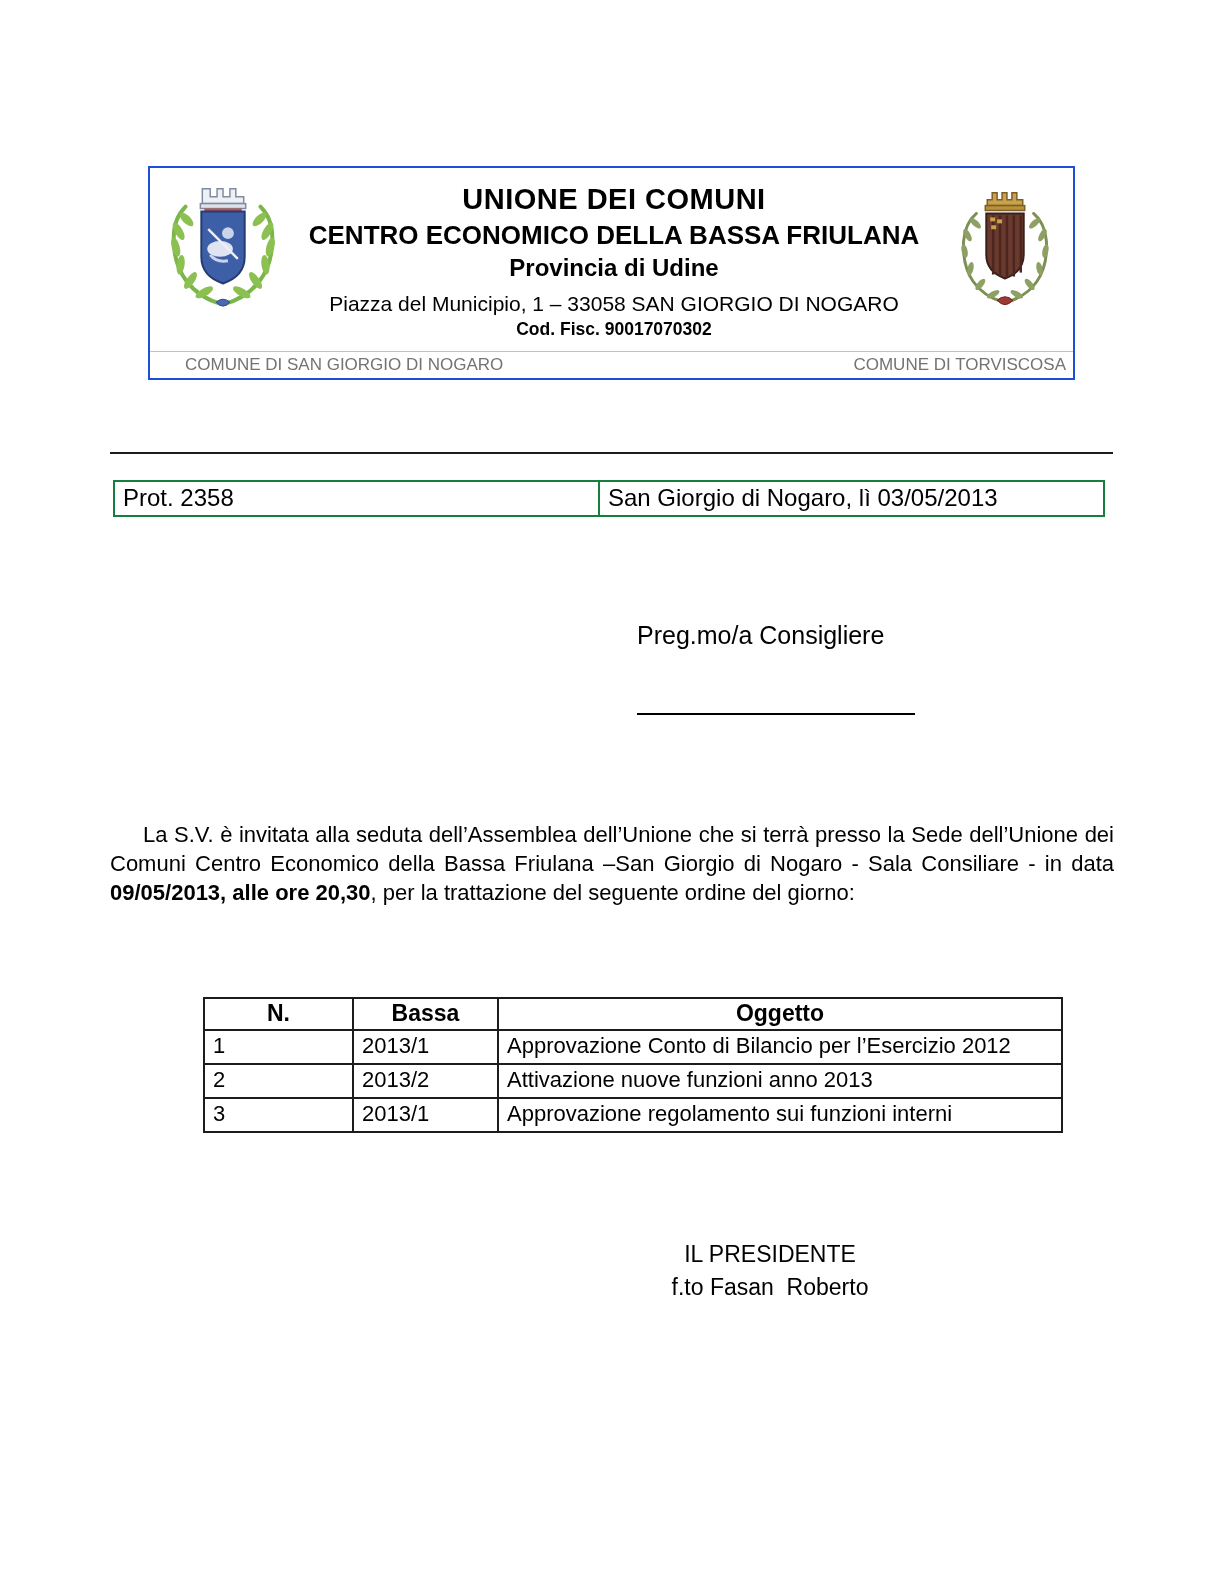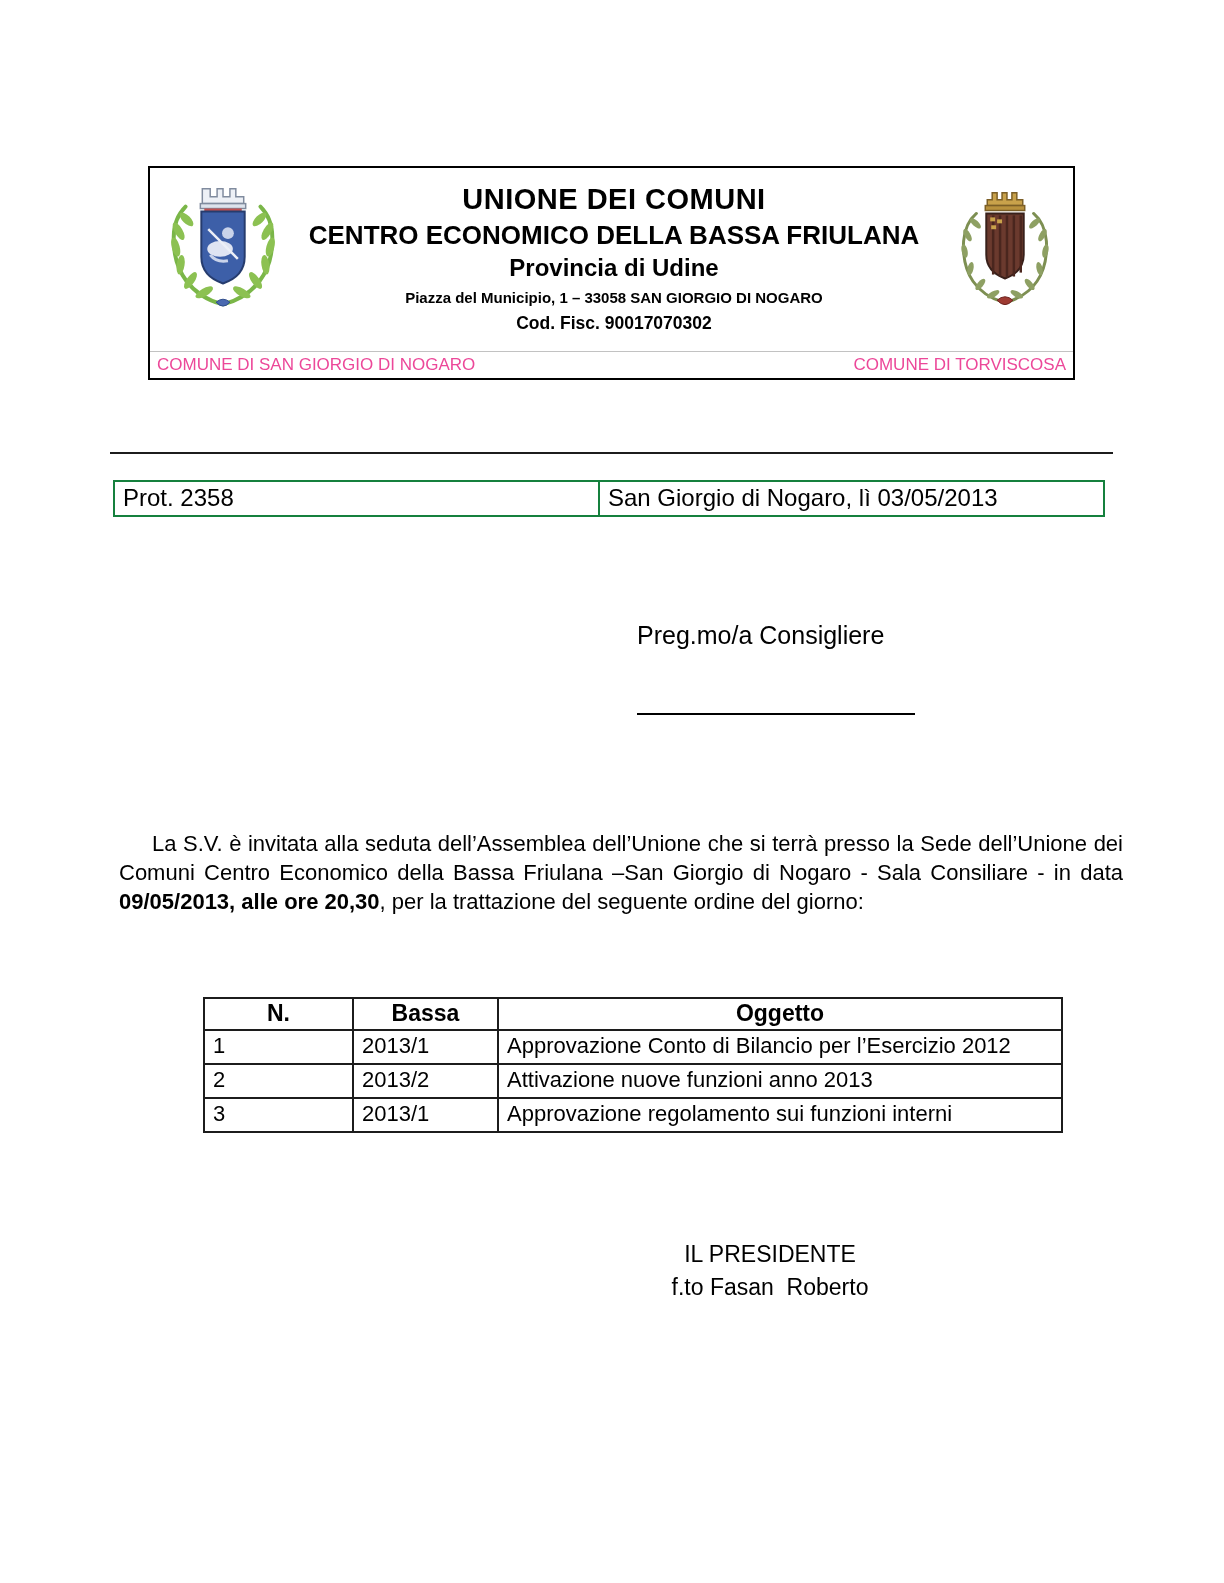--- a/index.html
+++ b/index.html
@@ -8,45 +8,45 @@
     width:1224px;height:1583px;
     background:#ffffff;
     font-family:"Liberation Sans", sans-serif;
     color:#000;
     overflow:hidden;
   }
   
   .letterhead{
     position:absolute;left:148px;top:166px;
     width:927px;height:214px;
-    border:2px solid #000000;
+    border:2px solid #1d4ed8;
     box-sizing:border-box;
     background:#fff;
   }
   .crest{position:absolute;top:8px;}
   .crest-left{left:8px;width:132px;height:138px;}
   .crest-right{right:8px;width:120px;height:138px;}
   .crest svg{display:block;width:100%;height:100%;}
   .lh-center{
     position:absolute;left:140px;right:135px;top:12px;
     text-align:center;
   }
   .lh-title{font-size:29px;font-weight:bold;line-height:38px;letter-spacing:.5px;}
   .lh-subtitle{font-size:26px;font-weight:bold;line-height:34px;}
   .lh-province{font-size:24px;font-weight:bold;line-height:31px;}
-  .lh-address{font-size:15px;font-weight:bold;line-height:26px;margin-top:2px;}
+  .lh-address{font-size:21px;font-weight:normal;line-height:26px;margin-top:8px;}
   .lh-fiscal{font-size:17.5px;font-weight:bold;line-height:24px;}
   .lh-footer{
     position:absolute;left:0;right:0;bottom:0;height:27px;
     border-top:1px solid #c2c2c2;
     display:flex;justify-content:space-between;align-items:center;
     padding:0 7px;box-sizing:border-box;
     font-size:17px;
   }
-  .lh-footer span{color:#ec4899;}
+  .lh-footer span{color:#737373;margin-left:28px;}
   
   .rule{
     position:absolute;left:110px;top:452px;width:1003px;height:2px;
     background:#1c1c1c;
   }
   
   .prot-table{
     position:absolute;left:113px;top:480px;width:992px;height:37px;
     border-collapse:collapse;table-layout:fixed;
   }
@@ -58,21 +58,21 @@
   .prot-cell-num{width:467px;}
   
   .addressee{position:absolute;left:637px;top:619px;}
   .addressee-salutation{font-size:25px;line-height:32px;}
   .blank-line{width:278px;border-bottom:2px solid #000;height:0;margin-top:62px;}
   
   .body-par{
     position:absolute;left:110px;top:820px;width:1004px;
     font-size:22px;line-height:29px;
     text-align:justify;text-indent:33px;
-    margin:9px;
+    margin:0;
   }
   .body-par .b{font-weight:bold;}
   
   .agenda{
     position:absolute;left:203px;top:997px;width:812px;
     border-collapse:collapse;table-layout:fixed;
   }
   .agenda th,.agenda td{
     border:2px solid #1c1c1c;
     box-sizing:border-box;

